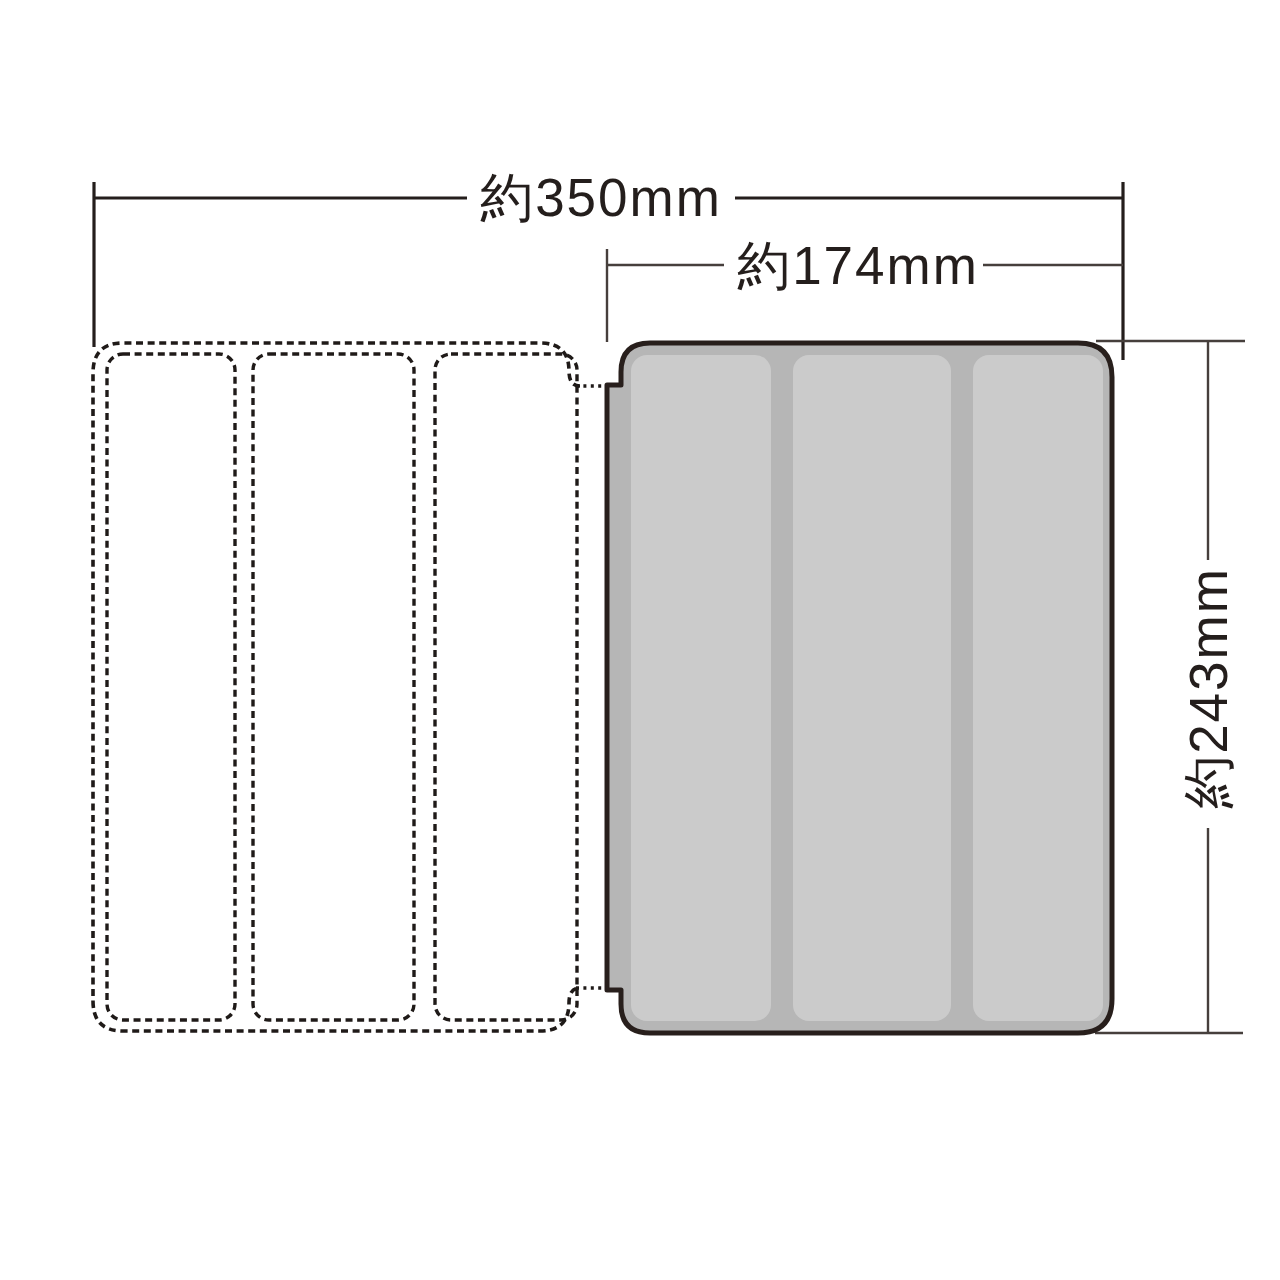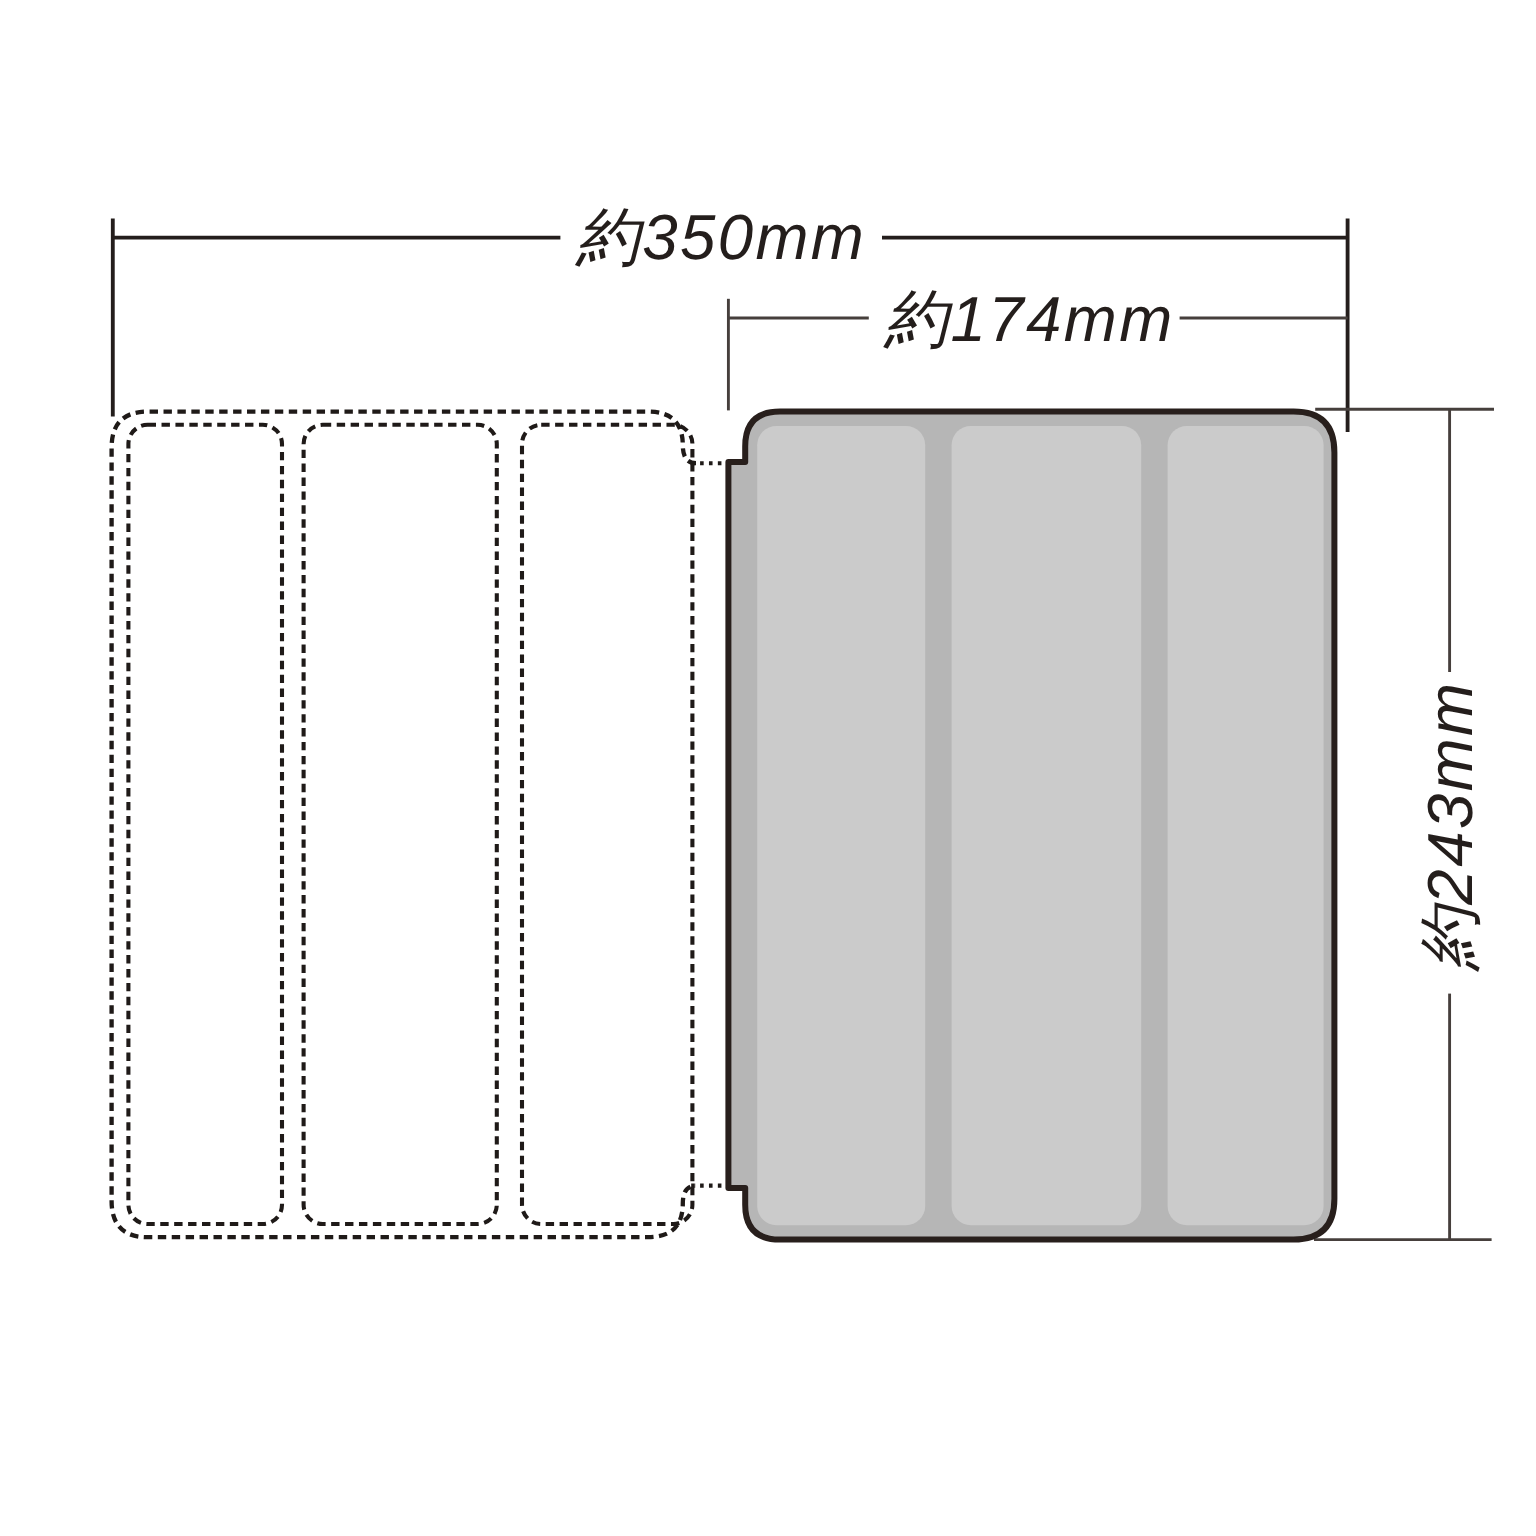--- a/index.html
+++ b/index.html
@@ -9,21 +9,20 @@
     width: 1280px;
     height: 1280px;
     overflow: hidden;
     font-family: "Liberation Sans", "DejaVu Sans", sans-serif;
   }
   .diagram-wrap {
     position: relative;
     width: 1280px;
     height: 1280px;
     background: #ffffff;
-    font-style: italic;
   }
   svg { display: block; }
 
   
   .dim-line-bold   { stroke: #241e1c; stroke-width: 3;   fill: none; }
   .dim-tick-bold   { stroke: #241e1c; stroke-width: 3.2; fill: none; }
   .dim-line-thin   { stroke: #463f3c; stroke-width: 2.4; fill: none; }
 
   
   .dim-text {

